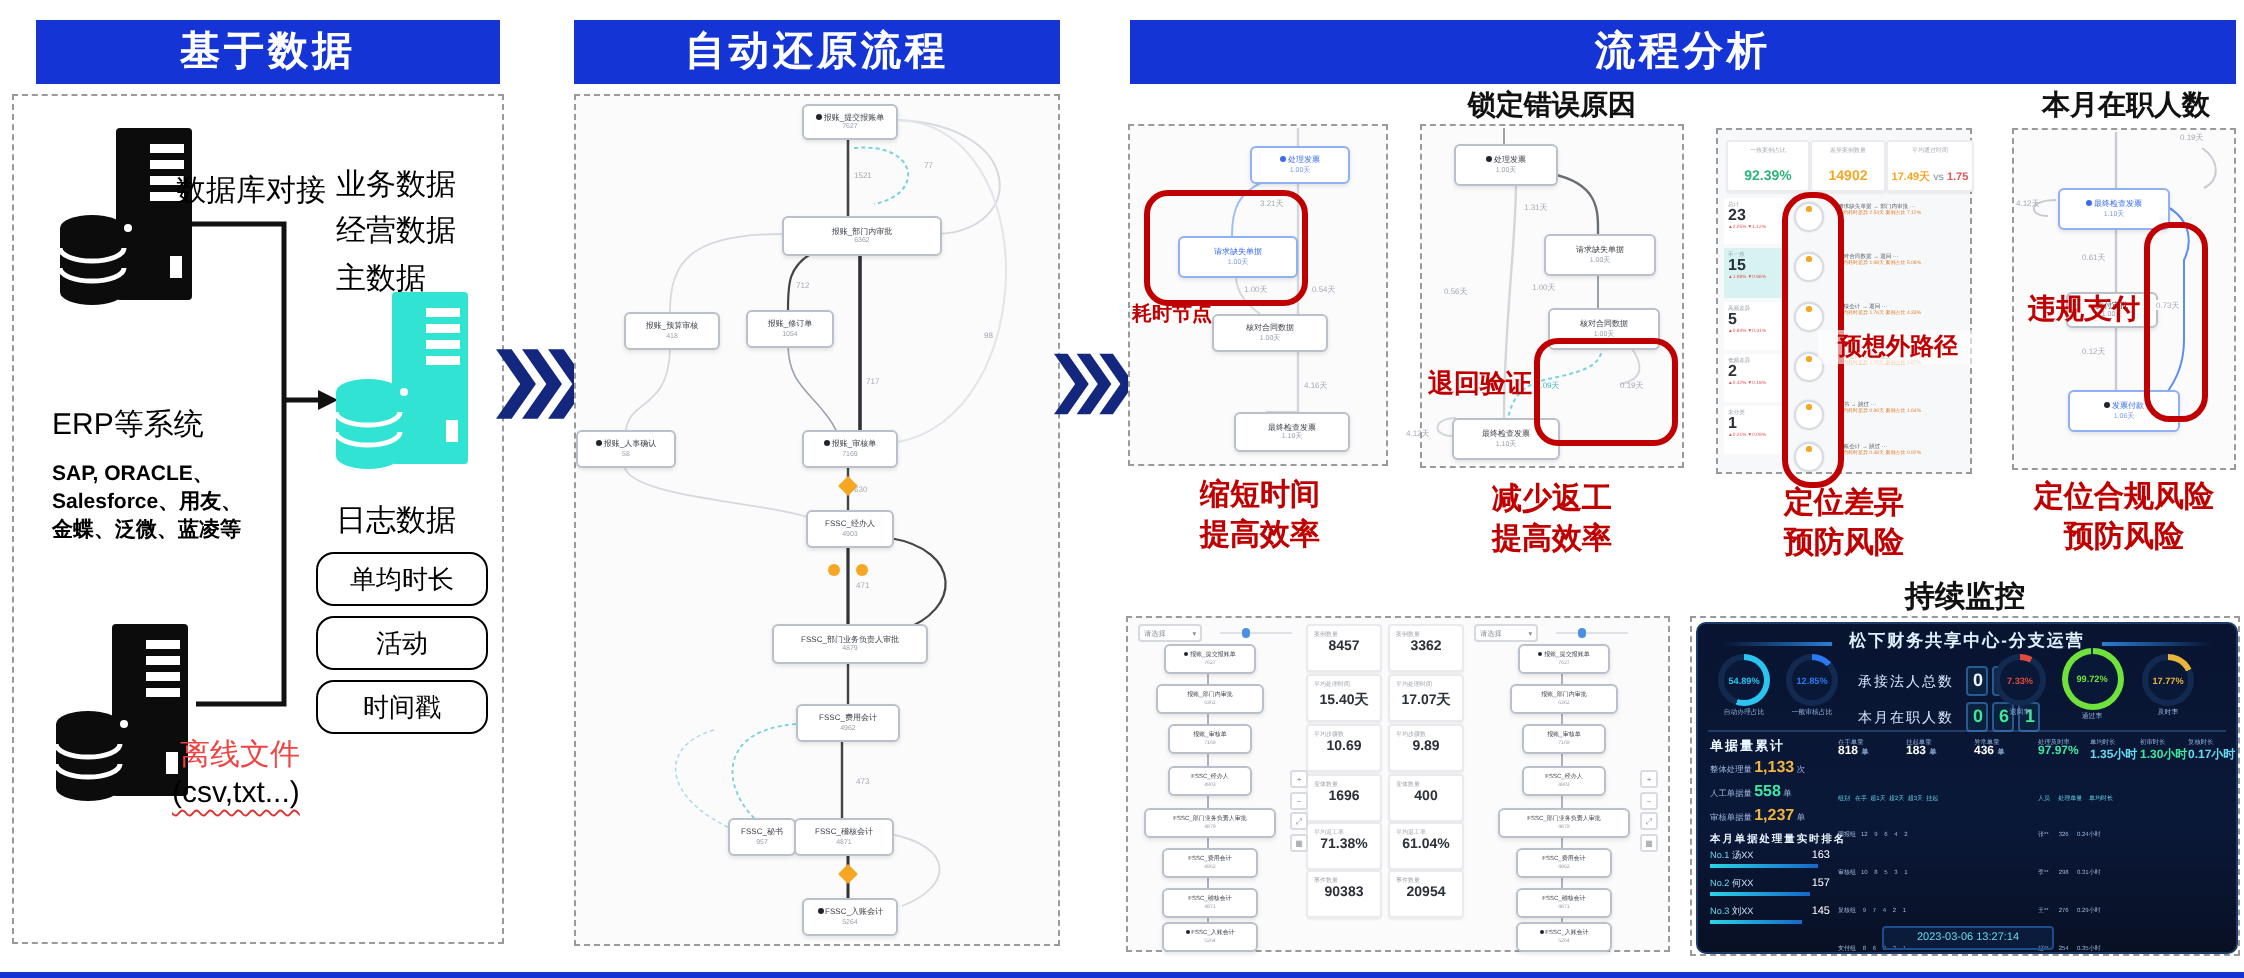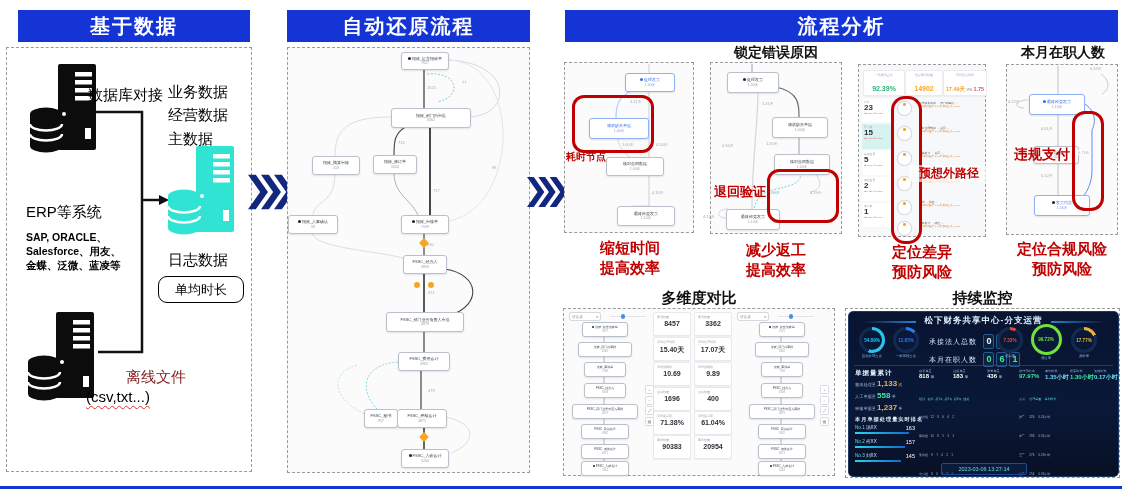--- a/index.html
+++ b/index.html
@@ -127,22 +127,24 @@
   <div class="abs pre" style="left:168px;top:82px;font-size:15px;color:#000;line-height:1.55;z-index:3;font-family:Liberation Mono, monospace;">业务数据
 经营数据
 主数据</div>
   <div class="abs" style="left:26px;top:203px;font-size:15px;color:#000;">ERP等系统</div>
   <div class="abs pre" style="left:26px;top:230px;font-size:10.5px;color:#000;line-height:1.35;font-weight:bold;">SAP, ORACLE、
 Salesforce、用友、
 金蝶、泛微、蓝凌等</div>
   <div class="abs" style="left:168px;top:251px;font-size:15px;color:#000;">日志数据</div>
 
   <div class="btnfield" style="left:158px;top:276px;width:84px;height:25px;">单均时长</div>
-
-  <div class="abs" style="left:90px;top:368px;font-size:15px;color:#7f1d1d;z-index:3;margin-left:36px;">离线文件</div>
+  <div class="btnfield" style="left:158px;top:308px;width:84px;height:25px;">活动</div>
+  <div class="btnfield" style="left:158px;top:340px;width:84px;height:25px;">时间戳</div>
+
+  <div class="abs" style="left:90px;top:368px;font-size:15px;color:#ef4444;z-index:3;">离线文件</div>
   <div class="abs" style="left:86px;top:388px;font-size:15px;color:#000;z-index:3;text-decoration:underline wavy #e03030;text-underline-offset:3px;text-decoration-thickness:1px;">(csv,txt...)</div>
 
   <svg class="chev" style="left:248px;top:172px;" width="46" height="40" viewBox="0 0 53 40">
     <polygon points="0,0 9,0 23,20 9,40 0,40 14,20" fill="#13277e"></polygon>
     <polygon points="15,0 24,0 38,20 24,40 15,40 29,20" fill="#13277e"></polygon>
     <polygon points="30,0 39,0 53,20 39,40 30,40 44,20" fill="#13277e"></polygon>
   </svg>
 
   <div class="hdr" style="left:287px;top:10px;width:243px;">自动还原流程</div>
   <div class="dash panelbg" style="left:287px;top:47px;width:243px;height:426px;"></div>
@@ -407,21 +409,20 @@
   <div class="redbox" style="left:1072px;top:111px;width:26px;height:94px;border-radius:13px;"></div>
   <div class="elabel" style="left:1077px;top:150px;z-index:6;background:#fff;padding:0 1px;">0.73天</div>
   <div class="elabel" style="left:1041px;top:173px;">0.12天</div>
   <div class="fnode blue" style="left:1034px;top:195px;width:54px;height:19px;">
       <span><span class="dot"></span><span>发票付款</span></span>
       <span class="nc">1.06天</span>
     </div>
   <div class="benefit" style="left:1002px;top:239px;width:120px;">定位合规风险
 预防风险</div>
 
-  <div class="ptitle" style="left:563px;top:289px;width:272px;font-size:15px;">多维度对比</div>
   <div class="dash panelbg" style="left:563px;top:308px;width:272px;height:168px;"></div>
 
   <div class="selbox" style="left:569px;top:312px;width:32px;height:9px;">
       <span>请选择</span>
       <span>▾</span>
     </div>
   <div class="slider" style="left:610px;top:316px;width:36px;"></div>
   <div class="selbox" style="left:737px;top:312px;width:32px;height:9px;">
       <span>请选择</span>
       <span>▾</span>

